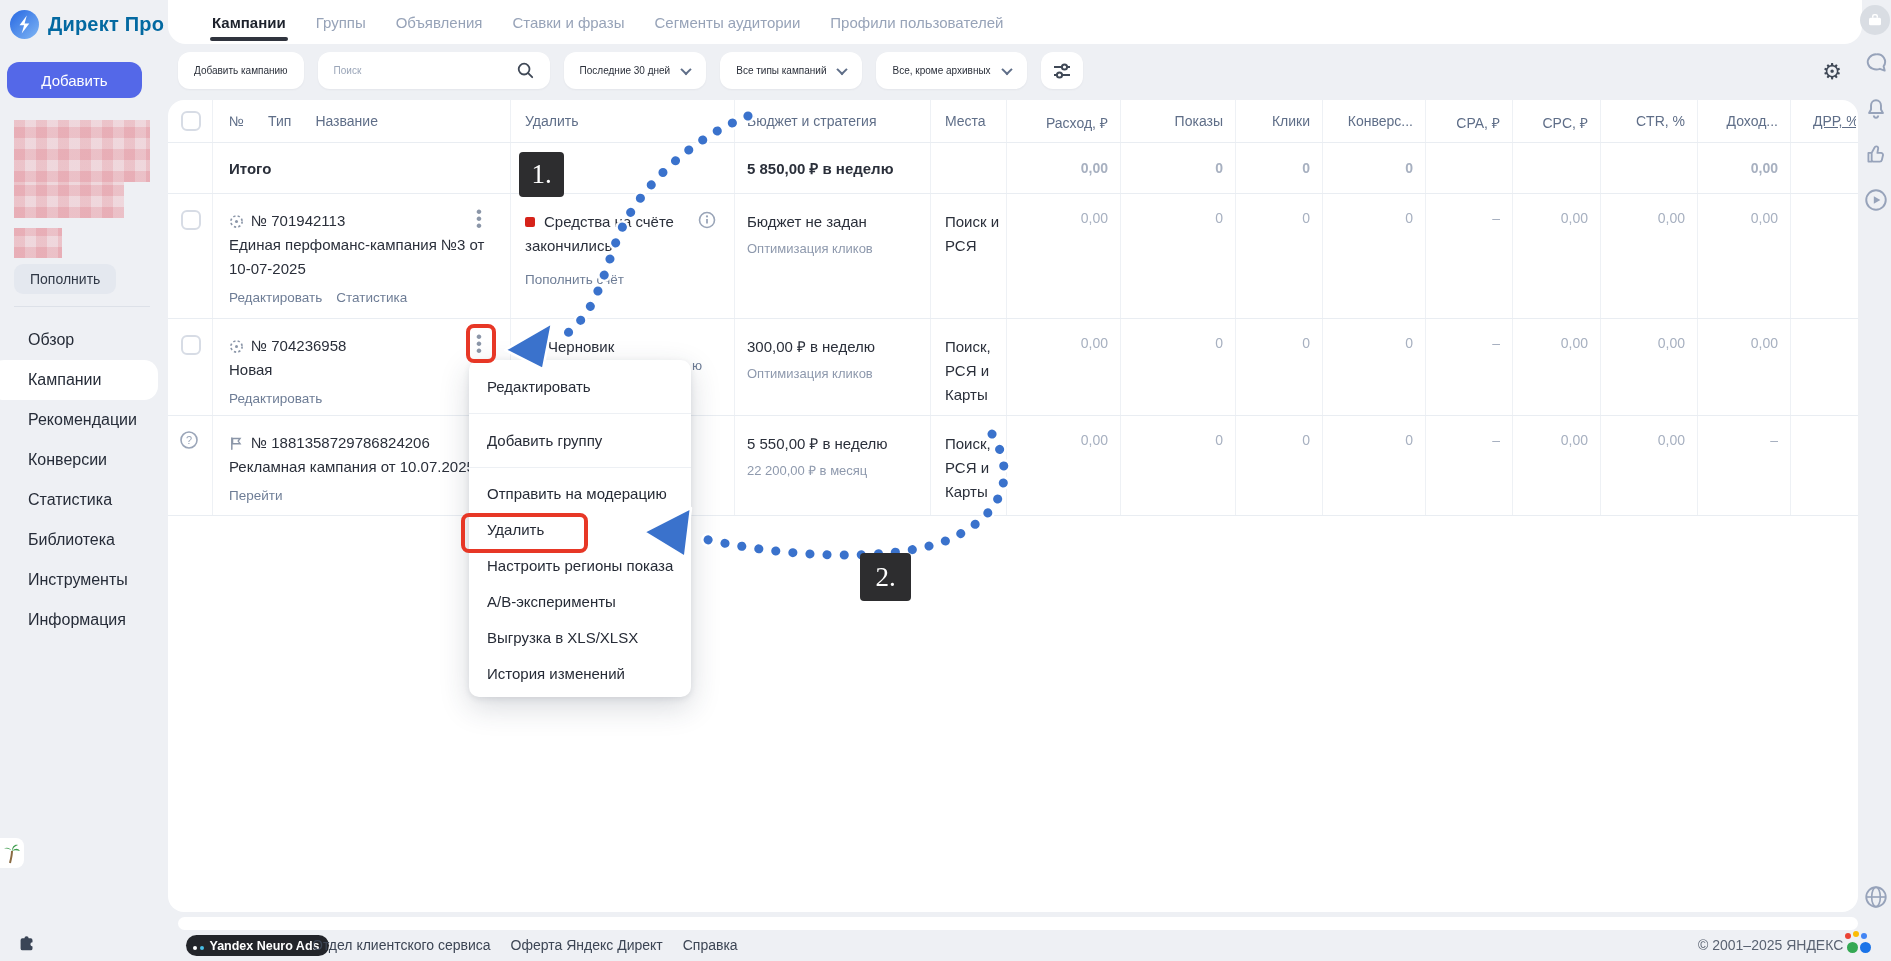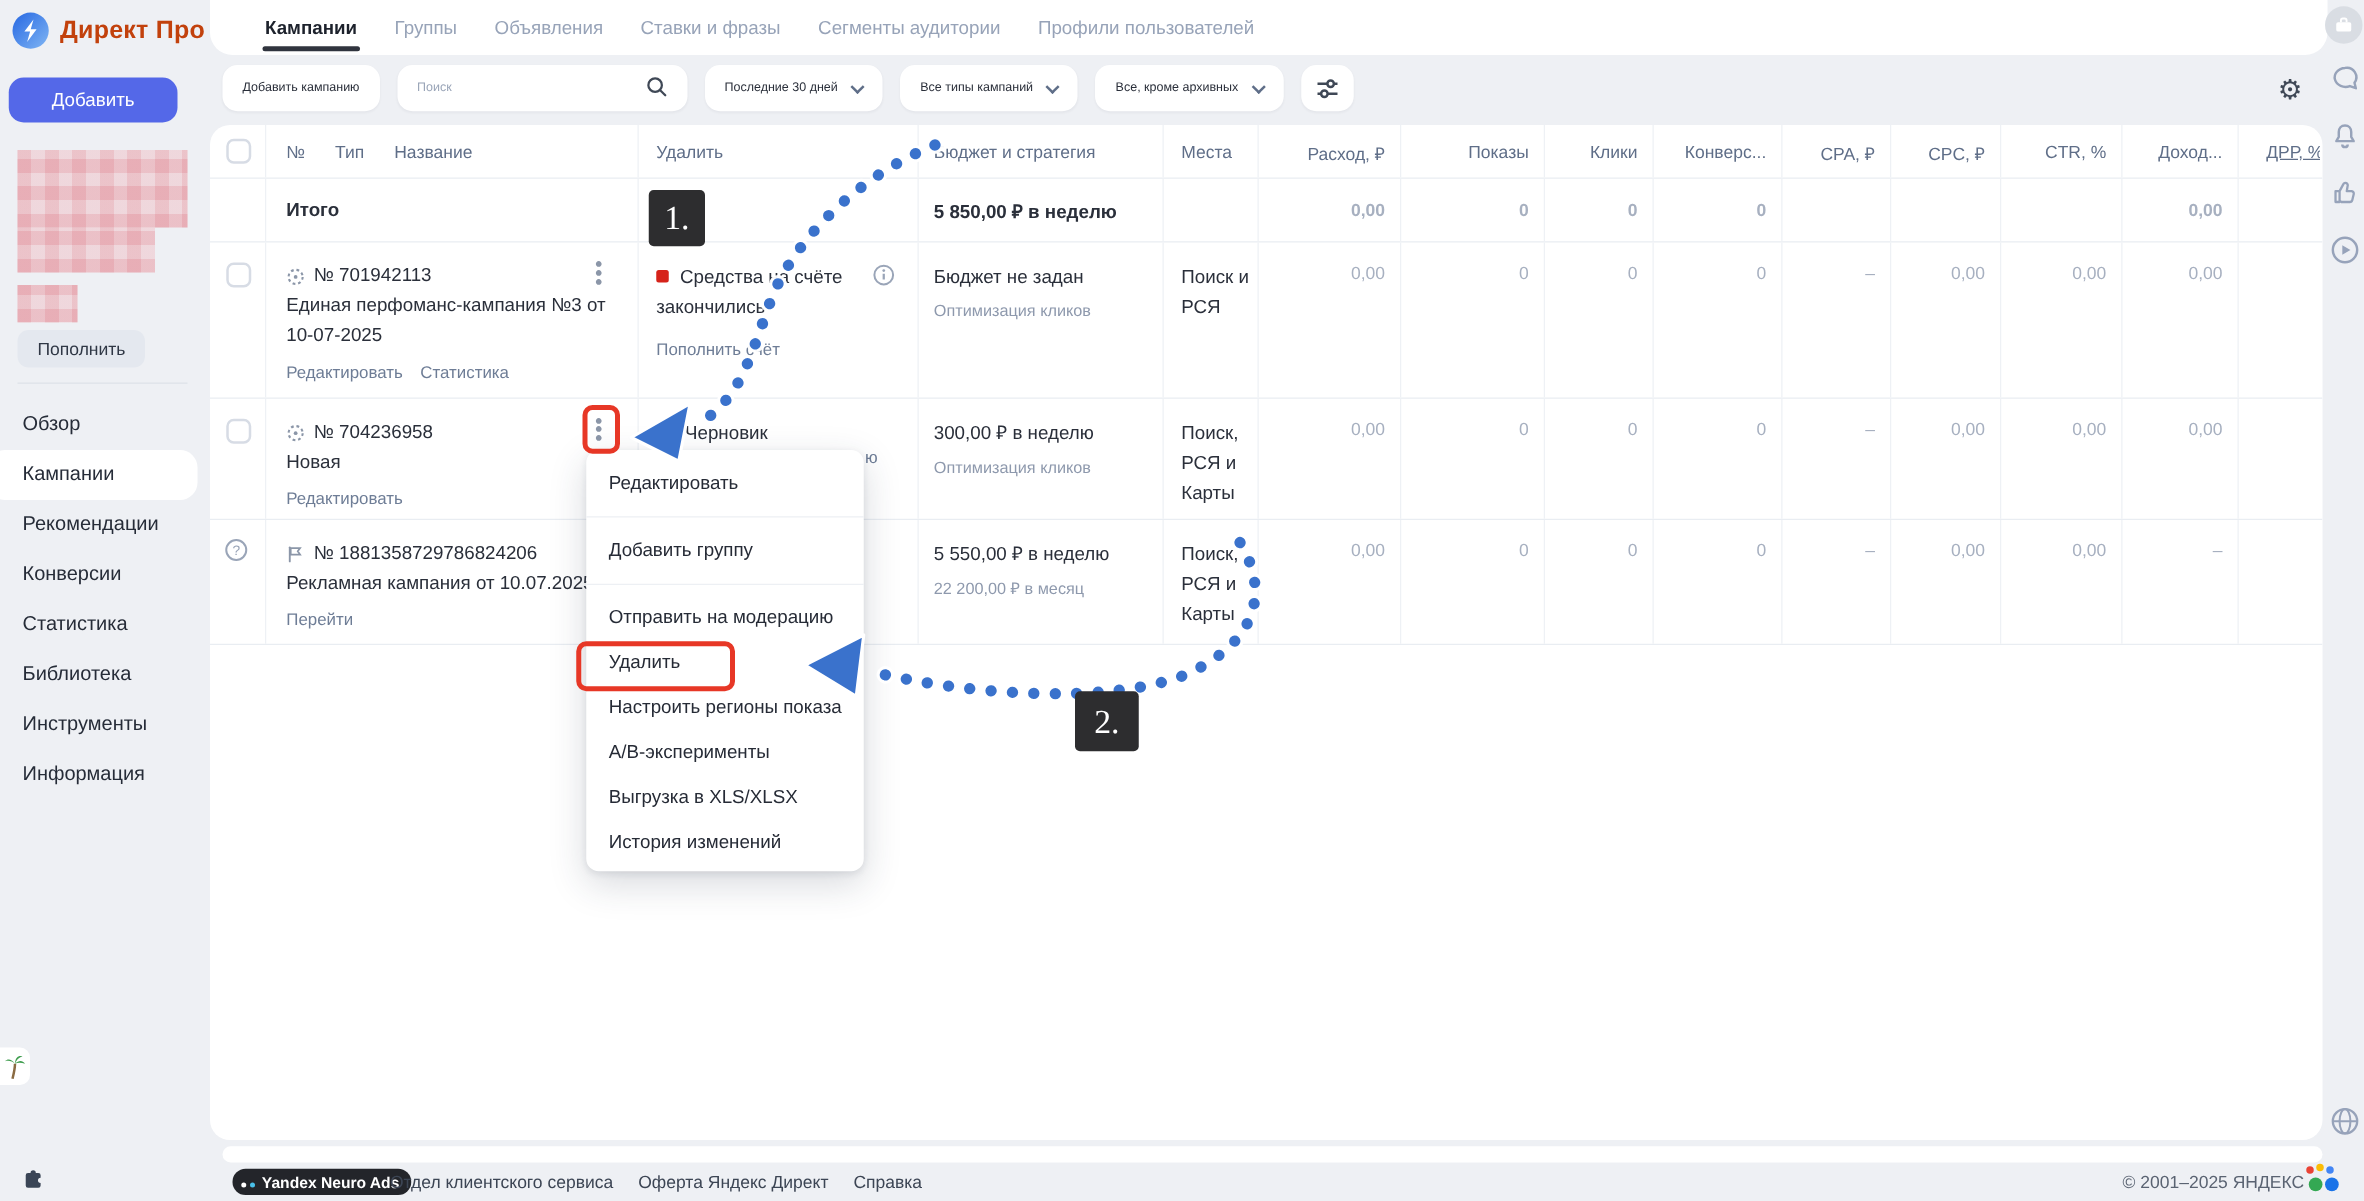--- a/index.html
+++ b/index.html
@@ -4,21 +4,21 @@
 <style>
   * { margin:0; padding:0; box-sizing:border-box; }
   html,body { width:1891px; height:961px; overflow:hidden; }
   body { font-family:"Liberation Sans", sans-serif; background:#eef0f4; color:#2a2f3a; }
   #stage { position:relative; width:1891px; height:961px; background:#eef0f4; overflow:hidden; }
 
   
   #brand { position:absolute; left:10px; top:10px; display:flex; align-items:center; gap:9px; z-index:5; }
   #brand .logo { width:29px; height:29px; border-radius:50%; background:linear-gradient(135deg,#2f6fe4 10%,#77aef2 90%); position:relative; }
   #brand .logo svg { position:absolute; left:0; top:0; }
-  #brand .name { font-size:20px; font-weight:bold; color:#c2410c; letter-spacing:.2px; }
+  #brand .name { font-size:20px; font-weight:bold; color:#0369a1; letter-spacing:.2px; }
 
   
   #tabstrip { position:absolute; left:168px; top:0; width:1694px; height:44px; background:#ffffff; border-radius:0 0 18px 18px; z-index:2; }
   #tabs { position:absolute; left:42px; top:0; height:44px; display:flex; gap:26px; align-items:center; }
   .tab { font-size:15px; color:#97a3b8; cursor:pointer; position:relative; padding:12px 2px; white-space:nowrap; }
   .tab.active { color:#1d222c; font-weight:bold; }
   .tab.active::after { content:""; position:absolute; left:0; right:0; bottom:2px; height:4px; background:#30343e; border-radius:3px; }
 
   
   #toolbar { position:absolute; left:178px; top:52px; height:37px; display:flex; gap:14px; align-items:center; z-index:3; }
@@ -30,21 +30,21 @@
 
   
   #sidebar { position:absolute; left:0; top:0; width:132px; height:961px; z-index:4; }
   #add-btn { position:absolute; left:7px; top:62px; width:135px; height:36px; background:#5468e8; color:#fff; border:none; border-radius:12px; font-size:15px; font-family:inherit; cursor:pointer; }
   .redact { position:absolute; background-image:
       repeating-linear-gradient(0deg, rgba(224,98,112,.28) 0 11px, rgba(238,160,168,.20) 11px 22px),
       repeating-linear-gradient(90deg, rgba(228,120,130,.30) 0 11px, rgba(244,190,196,.22) 11px 22px); }
   #topup-btn { position:absolute; left:14px; top:264px; height:30px; padding:0 16px; background:#e4e8ef; border:none; border-radius:9px; font-size:14px; color:#2f3745; font-family:inherit; cursor:pointer; }
   #side-divider { position:absolute; left:14px; top:306px; width:136px; height:1px; background:#dde1e8; }
   #side-menu { position:absolute; left:0; top:320px; width:168px; }
-  .side-item { height:40px; display:flex; align-items:center; padding-left:18px; font-size:16px; color:#262c38; cursor:pointer; position:relative; }
+  .side-item { height:40px; display:flex; align-items:center; padding-left:28px; font-size:16px; color:#262c38; cursor:pointer; position:relative; }
   .side-item.active::before { content:""; position:absolute; left:-10px; right:10px; top:0; bottom:0; background:#fff; border-radius:14px; z-index:-1; }
   .side-item span { position:relative; }
   #plant-box { position:absolute; left:0; top:838px; width:24px; height:30px; background:#fff; border-radius:0 8px 8px 0; display:flex; align-items:center; justify-content:center; }
 
   
   #panel { position:absolute; left:168px; top:100px; width:1690px; height:812px; background:#fff; border-radius:16px; z-index:1; overflow:hidden; }
   .trow { display:grid; grid-template-columns:44px 298px 224px 196px 76px 114px 115px 87px 103px 87px 88px 97px 93px 66px; border-bottom:1px solid #e9edf2; position:relative; }
   .cell { position:relative; }
   .vb { border-left:1px solid #eef1f5; }
   .hcell { font-size:14px; color:#5f6e88; padding-top:13px; }

